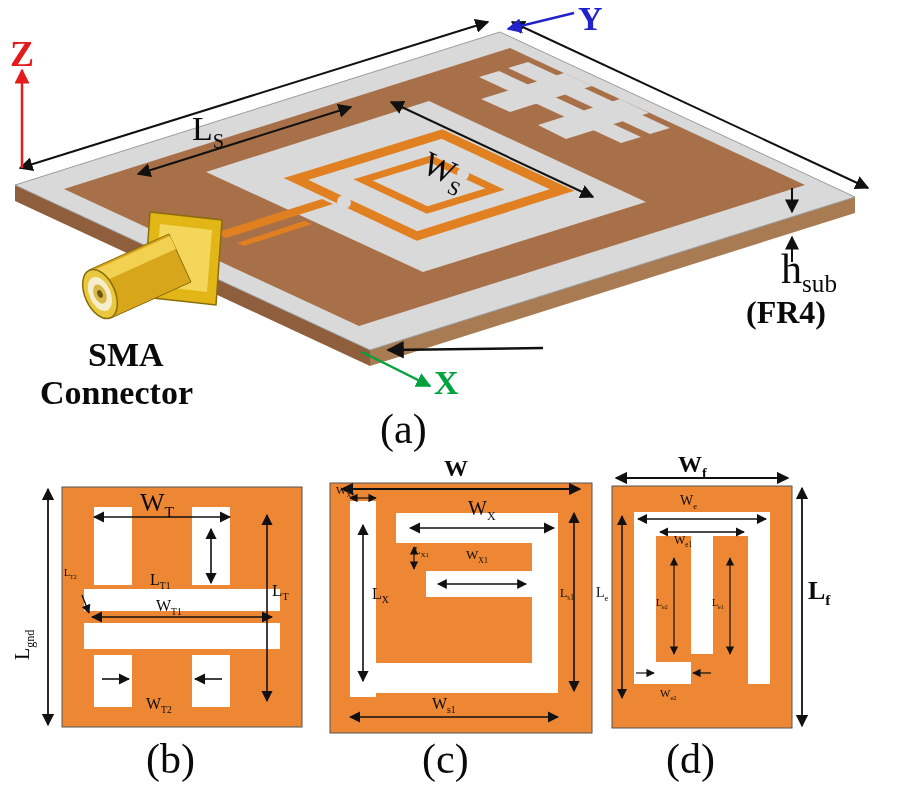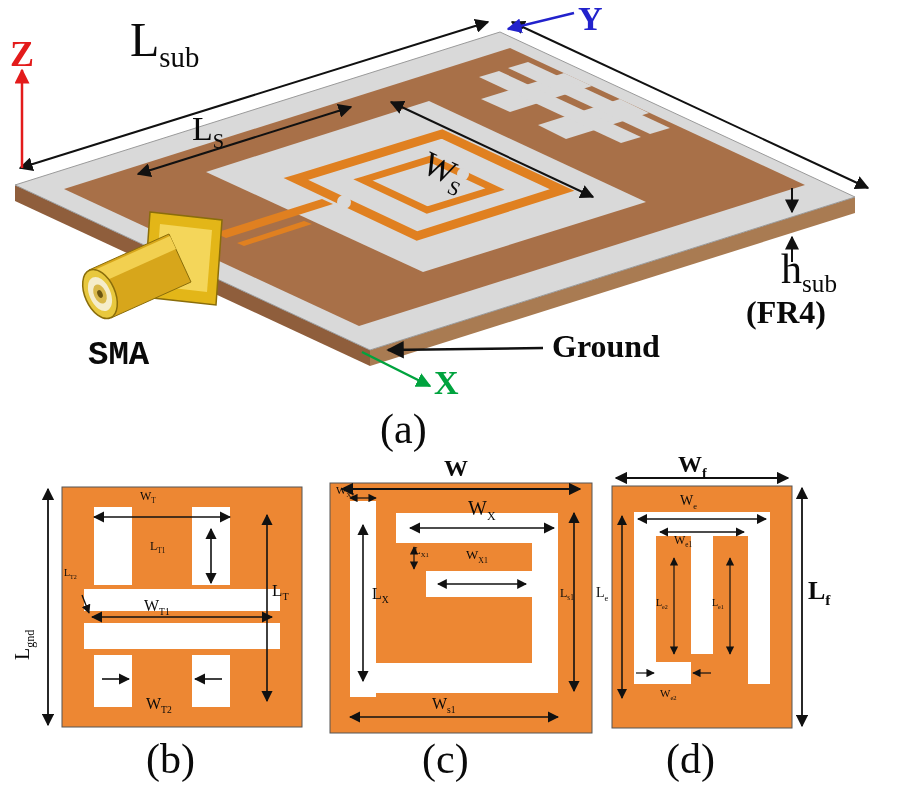--- a/index.html
+++ b/index.html
@@ -3,21 +3,21 @@
 <meta charset="utf-8">
 <style>
   *{margin:0;padding:0;box-sizing:border-box}
   html,body{background:#ffffff}
   .stage{position:relative;width:900px;height:800px;background:#fff;overflow:hidden;
          font-family:"Liberation Serif",serif;color:#0a0a0a}
   .stage svg{position:absolute;left:0;top:0}
   .lbl{position:absolute;line-height:1;white-space:nowrap}
   .lbl sub{font-size:60%;line-height:1}
   .bold{font-weight:bold}
-  .sans{font-family:Liberation Mono, monospace}
+  .sans{font-family:Liberation Serif, serif}
   .rotm90{transform:rotate(-90deg);transform-origin:left top}
   .rot25{transform:rotate(25deg);transform-origin:left top}
 </style>
 </head>
 <body>
 
 <div class="stage">
 
 <svg width="900" height="800" viewBox="0 0 900 800">
   <defs>
@@ -148,36 +148,35 @@
       <line x1="62" y1="72" x2="62" y2="168" stroke-width="1.2" marker-start="url(#mA)" marker-end="url(#mA)"></line>
       <line x1="118" y1="72" x2="118" y2="168" stroke-width="1.2" marker-start="url(#mA)" marker-end="url(#mA)"></line>
       <line x1="24" y1="187" x2="42" y2="187" stroke-width="1.2" marker-end="url(#mA)"></line>
       <line x1="99" y1="187" x2="81" y2="187" stroke-width="1.2" marker-end="url(#mA)"></line>
     </g>
   </g>
   <line x1="616" y1="478" x2="788" y2="478" stroke="#111" stroke-width="1.8" marker-start="url(#mA)" marker-end="url(#mA)"></line>
   <line x1="802" y1="488" x2="802" y2="726" stroke="#111" stroke-width="1.8" marker-start="url(#mA)" marker-end="url(#mA)"></line>
 </svg>
 
-<div class="lbl" style="left:130px;top:16px;font-size:48px"><span>L</span><sub>sub</sub></div>
 <div class="lbl" style="left:192px;top:112px;font-size:34px"><span>L</span><sub>S</sub></div>
 <div class="lbl rot25" style="left:432px;top:146px;font-size:34px"><span>W</span><sub>S</sub></div>
 <div class="lbl" style="left:781px;top:248px;font-size:42px"><span>h</span><sub>sub</sub></div>
 <div class="lbl bold" style="left:746px;top:296px;font-size:32px"><span>(FR4)</span></div>
-<div class="lbl bold" style="left:552px;top:330px;font-size:32px"><span>Ground</span></div>
 <div class="lbl bold sans" style="left:88px;top:338px;font-size:34px"><span>SMA</span></div>
+<div class="lbl bold sans" style="left:40px;top:376px;font-size:34px"><span>Connector</span></div>
 <div class="lbl bold" style="left:10px;top:36px;font-size:36px;color:#E31B1B"><span>Z</span></div>
 <div class="lbl bold" style="left:578px;top:2px;font-size:34px;color:#2222CC"><span>Y</span></div>
 <div class="lbl bold" style="left:434px;top:366px;font-size:34px;color:#00A33E"><span>X</span></div>
 <div class="lbl" style="left:380px;top:408px;font-size:42px"><span>(a)</span></div>
 
-<div class="lbl" style="left:140px;top:490px;font-size:12px"><span>W</span><sub>T</sub></div>
-<div class="lbl" style="left:150px;top:540px;font-size:12px"><span>L</span><sub>T1</sub></div>
+<div class="lbl" style="left:140px;top:490px;font-size:26px"><span>W</span><sub>T</sub></div>
+<div class="lbl" style="left:150px;top:572px;font-size:16px"><span>L</span><sub>T1</sub></div>
 <div class="lbl" style="left:64px;top:568px;font-size:10px"><span>L</span><sub>T2</sub></div>
-<div class="lbl" style="left:144px;top:598px;font-size:16px"><span>W</span><sub>T1</sub></div>
+<div class="lbl" style="left:156px;top:598px;font-size:16px"><span>W</span><sub>T1</sub></div>
 <div class="lbl" style="left:272px;top:582px;font-size:17px"><span>L</span><sub>T</sub></div>
 <div class="lbl" style="left:146px;top:696px;font-size:16px"><span>W</span><sub>T2</sub></div>
 <div class="lbl rotm90" style="left:12px;top:660px;font-size:20px"><span>L</span><sub>gnd</sub></div>
 <div class="lbl" style="left:146px;top:738px;font-size:42px"><span>(b)</span></div>
 
 <div class="lbl bold" style="left:444px;top:456px;font-size:24px"><span>W</span><sub></sub></div>
 <div class="lbl" style="left:336px;top:485px;font-size:11px"><span>W</span><sub>X2</sub></div>
 <div class="lbl" style="left:468px;top:498px;font-size:20px"><span>W</span><sub>X</sub></div>
 <div class="lbl" style="left:466px;top:548px;font-size:13px"><span>W</span><sub>X1</sub></div>
 <div class="lbl" style="left:414px;top:545px;font-size:11px"><span>L</span><sub>X1</sub></div>

